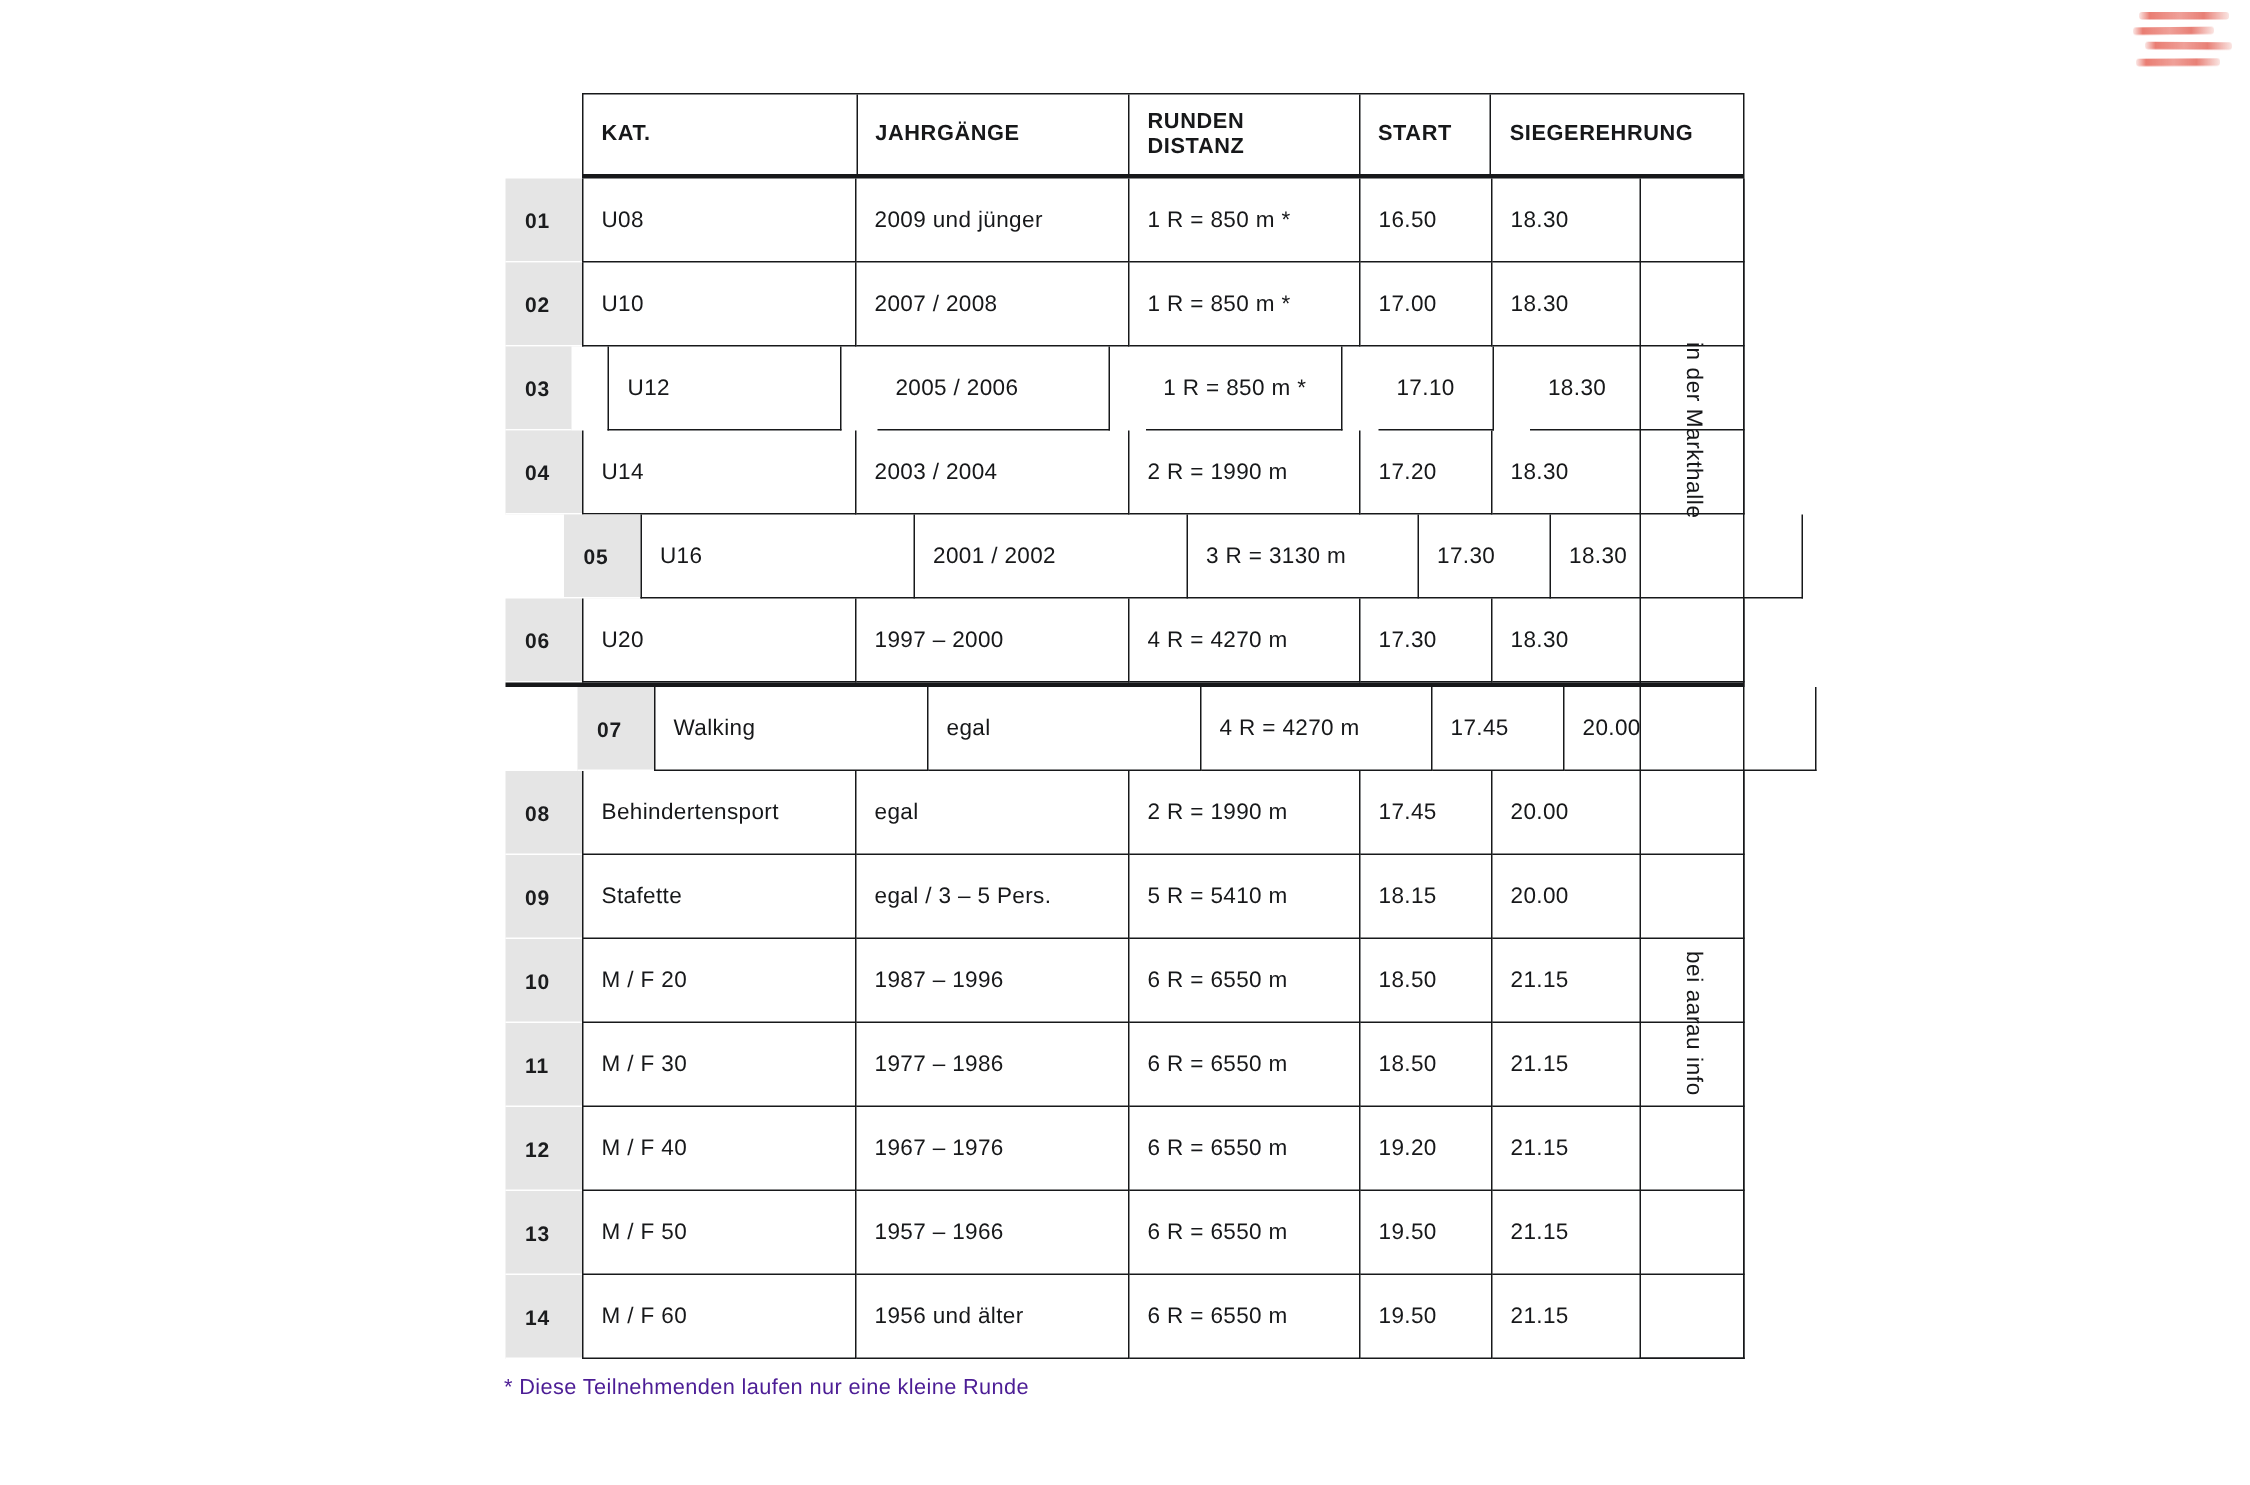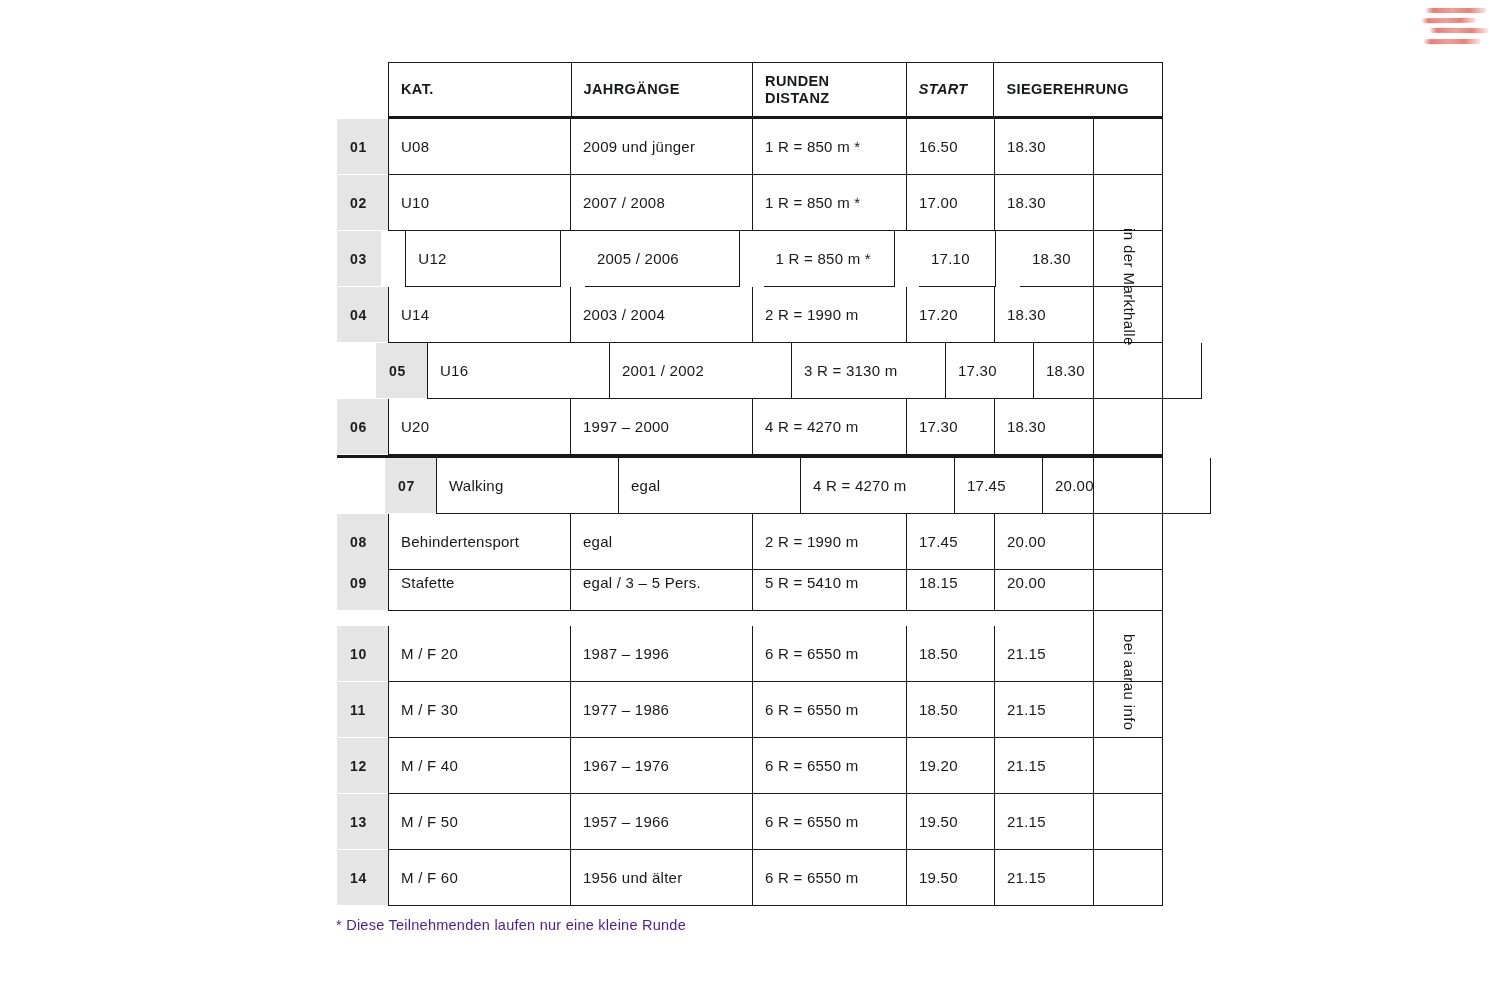--- a/index.html
+++ b/index.html
@@ -73,21 +73,21 @@
     font-size: 14.5px;
     font-weight: 700;
     letter-spacing: 0.4px;
     line-height: 1.15;
     white-space: pre-line;
   }
   .hcell:last-child { border-right: none; }
   .hc-kat   { width: 183px; }
   .hc-jahr  { width: 182px; }
   .hc-rund  { width: 154px; }
-  .hc-start { width: 88px; font-style: italic; }
+  .hc-start { width: 88px; }
   .hc-sieg  { width: 168px; }
 
   
   #table-body {
     position: absolute;
     left: 0;
     top: 57px;
     width: 826px;
     height: 785px;
   }
@@ -263,21 +263,21 @@
         <div class="cell c-sieg">20.00</div>
       </div>
       <div class="row" style="top: 395px;">
         <div class="idx">08</div>
         <div class="cell c-kat">Behindertensport</div>
         <div class="cell c-jahr">egal</div>
         <div class="cell c-rund">2 R = 1990 m</div>
         <div class="cell c-start">17.45</div>
         <div class="cell c-sieg">20.00</div>
       </div>
-      <div class="row" style="top: 436px;">
+      <div class="row" style="top: 451px;">
         <div class="idx">09</div>
         <div class="cell c-kat">Stafette</div>
         <div class="cell c-jahr">egal / 3 – 5 Pers.</div>
         <div class="cell c-rund">5 R = 5410 m</div>
         <div class="cell c-start">18.15</div>
         <div class="cell c-sieg">20.00</div>
       </div>
       <div class="row" style="top: 507px;">
         <div class="idx">10</div>
         <div class="cell c-kat">M / F 20</div>

